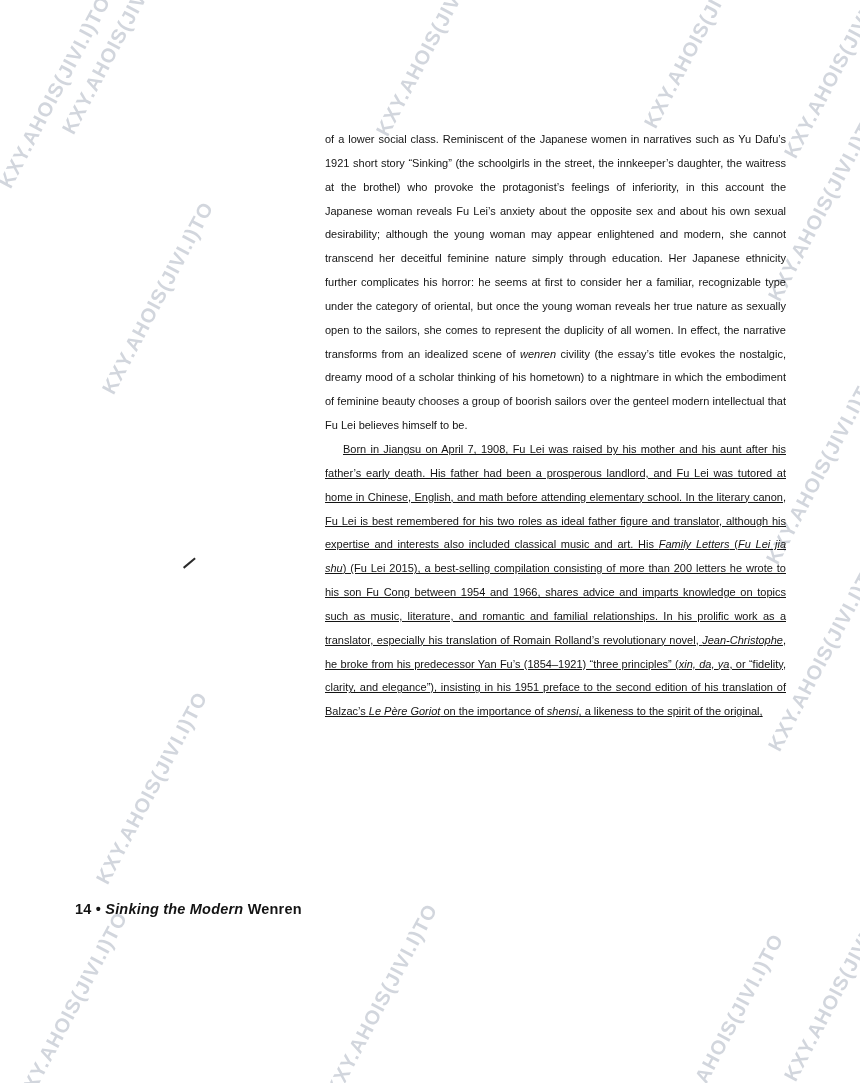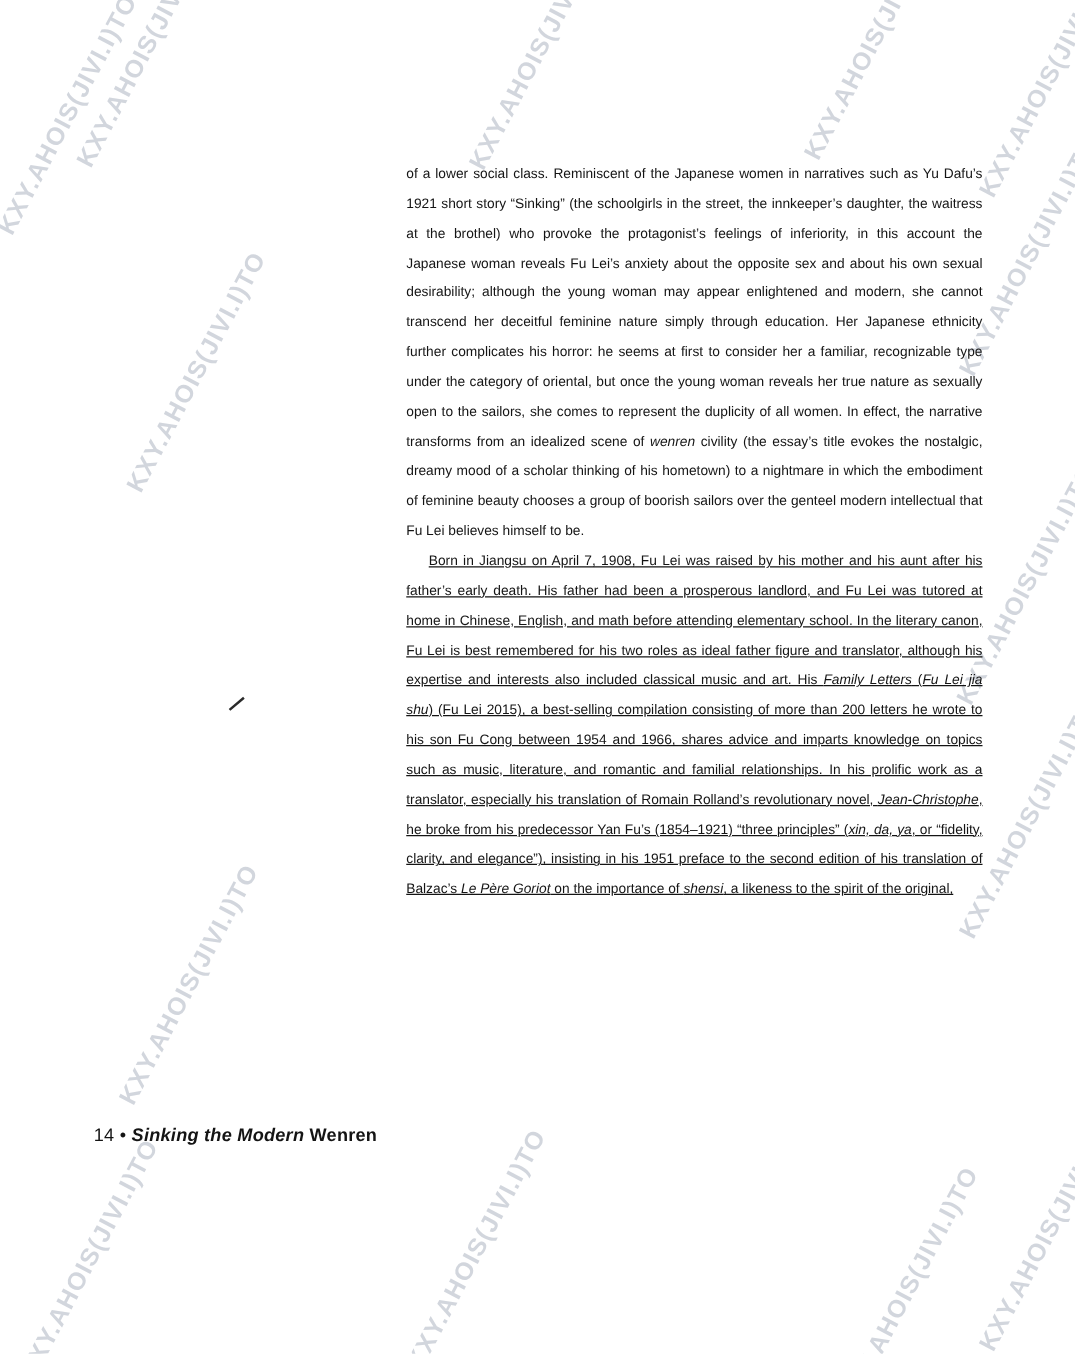--- a/index.html
+++ b/index.html
@@ -95,16 +95,16 @@
   <div class="wm" style="left:728px; top:1030px;">KXY.AHOIS(JIVI.I)TO</div>
   <div class="wm" style="left:840px; top:985px;">KXY.AHOIS(JIVI.I)TO</div>
 
   <div class="artifact"></div>
 
   <main class="text-block">
     <p class="para"><span>of a lower social class. Reminiscent of the Japanese women in narratives such as Yu Dafu’s 1921 short story “Sinking” (the schoolgirls in the street, the innkeeper’s daughter, the waitress at the brothel) who provoke the protagonist’s feelings of inferiority, in this account the Japanese woman reveals Fu Lei’s anxiety about the opposite sex and about his own sexual desirability; although the young woman may appear enlightened and modern, she cannot transcend her deceitful feminine nature simply through education. Her Japanese ethnicity further complicates his horror: he seems at first to consider her a familiar, recognizable type under the category of oriental, but once the young woman reveals her true nature as sexually open to the sailors, she comes to represent the duplicity of all women. In effect, the narrative transforms from an idealized scene of </span><span style="font-style: italic;">wenren</span><span> civility (the essay’s title evokes the nostalgic, dreamy mood of a scholar thinking of his hometown) to a nightmare in which the embodiment of feminine beauty chooses a group of boorish sailors over the genteel modern intellectual that Fu Lei believes himself to be.</span></p>
     <p class="para indent"><span>Born in Jiangsu on April 7, 1908, Fu Lei was raised by his mother and his aunt after his father’s early death. His father had been a prosperous landlord, and Fu Lei was tutored at home in Chinese, English, and math before attending elementary school. In the literary canon, Fu Lei is best remembered for his two roles as ideal father figure and translator, although his expertise and interests also included classical music and art. His </span><span style="font-style: italic;">Family Letters</span><span> (</span><span style="font-style: italic;">Fu Lei jia shu</span><span>) (Fu Lei 2015), a best-selling compilation consisting of more than 200 letters he wrote to his son Fu Cong between 1954 and 1966, shares advice and imparts knowledge on topics such as music, literature, and romantic and familial relationships. In his prolific work as a translator, especially his translation of Romain Rolland’s revolutionary novel, </span><span style="font-style: italic;">Jean-Christophe</span><span>, he broke from his predecessor Yan Fu’s (1854–1921) “three principles” (</span><span style="font-style: italic;">xin, da, ya</span><span>, or “fidelity, clarity, and elegance”), insisting in his 1951 preface to the second edition of his translation of Balzac’s </span><span style="font-style: italic;">Le Père Goriot</span><span> on the importance of </span><span style="font-style: italic;">shensi</span><span>, a likeness to the spirit of the original,</span></p>
   </main>
 
-  <div class="running-footer"><span style="font-weight: normal;">14 • </span><span style="font-style: italic; font-weight: bold;">Sinking the Modern </span><span style="font-weight: bold;">Wenren</span></div>
+  <div class="running-footer"><span style="font-weight: bold;">14 • </span><span style="font-style: italic; font-weight: bold;">Sinking the Modern </span><span style="font-weight: bold;">Wenren</span></div>
 
 
 </div>
 
 </body></html>

